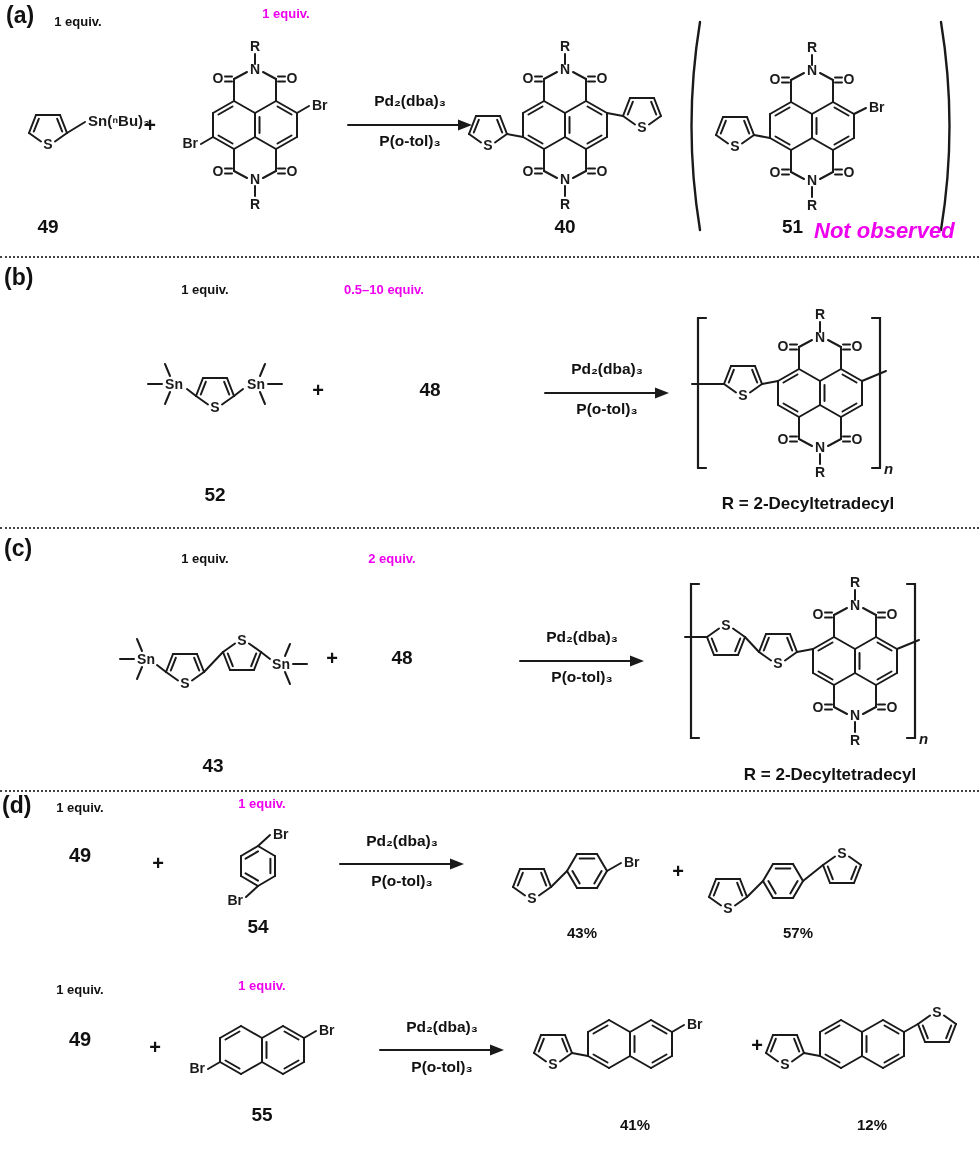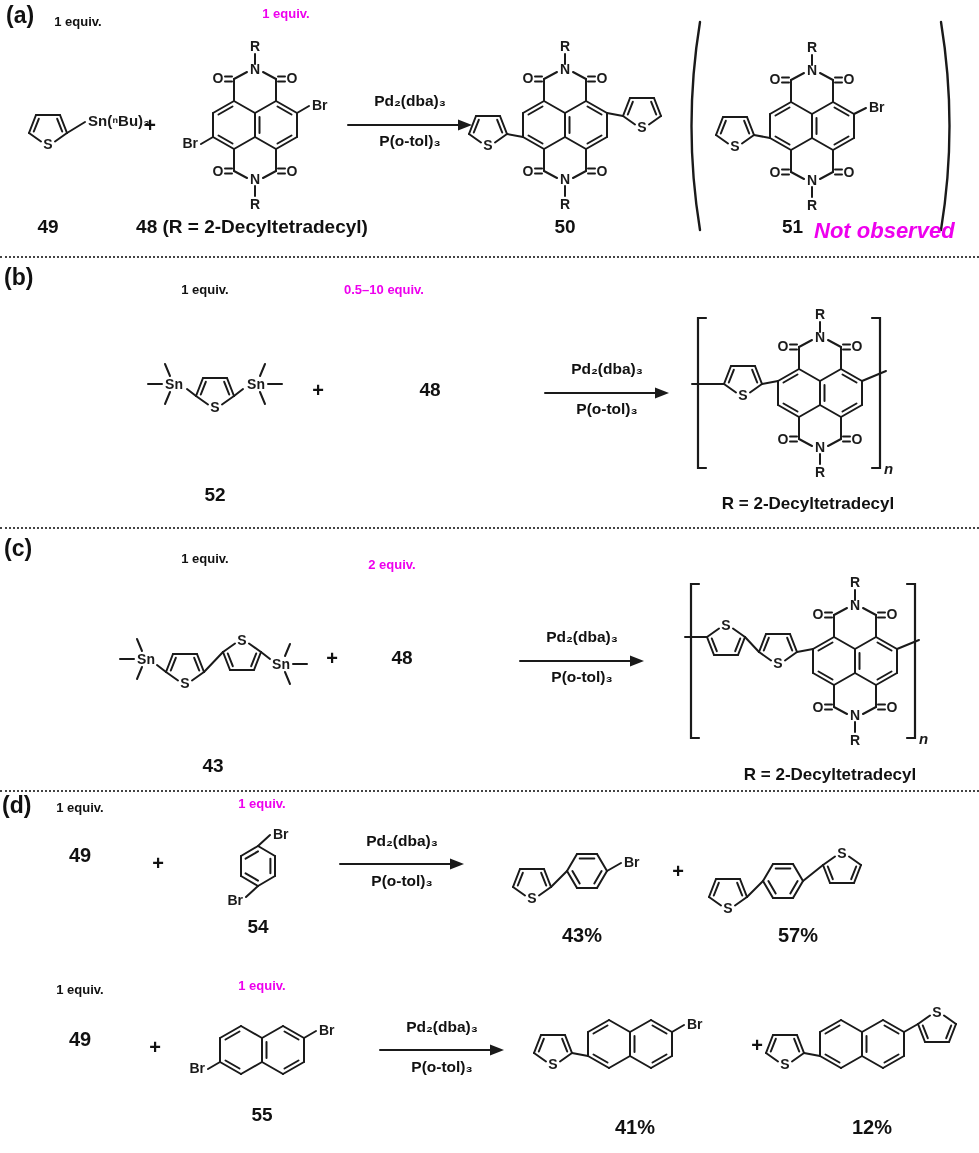--- a/index.html
+++ b/index.html
@@ -17,21 +17,21 @@
   .sub-n {font-style:italic; font-size:15px; text-anchor:start}
   .txt {position:absolute; white-space:nowrap}
   .center {transform:translateX(-50%)}
   .panel-label {font-size:23px; font-weight:bold}
   .equiv {font-size:13px; font-weight:bold; }
   .magenta {color:var(--magenta,#ee00ee)}
   .cat {font-size:15.5px; font-weight:bold}
   .cmpd {font-size:19px; font-weight:bold}
   .cmpd-lg {font-size:20px; font-weight:bold}
   .plus {font-size:20px; font-weight:bold}
-  .yield {font-size:20px; font-weight:bold}
+  .yield {font-size:15px; font-weight:bold}
   .rgroup {font-size:17px; font-weight:bold}
   .notobs {font-size:22px; font-weight:bold; font-style:italic}
   .sep {position:absolute; left:0; width:979px; border-top:2.5px dotted #444; height:0}
   .paren {stroke-width:2.4}
   .bracket {stroke-width:2.2}
 </style>
 </head>
 <body>
 
 <svg width="0" height="0" style="position:absolute" aria-hidden="true">
@@ -176,22 +176,21 @@
       <text class="atom atomL" x="869" y="112">Br</text>
     </g>
   </svg>
   <div class="txt panel-label" style="left:6px;top:2px">(a)</div>
   <div class="txt equiv center" style="left:78px;top:14px">1 equiv.</div>
   <div class="txt equiv magenta center" style="left:286px;top:6px">1 equiv.</div>
   <div class="txt plus center" style="left:150px;top:114px">+</div>
   <div class="txt cat center" style="left:410px;top:92px">Pd₂(dba)₃</div>
   <div class="txt cat center" style="left:410px;top:132px">P(o-tol)₃</div>
   <div class="txt cmpd center" style="left:48px;top:216px">49</div>
-  <div class="txt cmpd center" style="left:252px;top:216px">48 (R = 2-Decyltetradecyl)</div>
-  <div class="txt cmpd center" style="left:565px;top:216px">50</div>
+  <div class="txt cmpd center" style="left:565px;top:216px">40</div>
   <div class="txt cmpd" style="left:782px;top:216px">51</div>
   <div class="txt notobs magenta" style="left:814px;top:218px">Not observed</div>
 </section>
 <div class="sep" style="top:256px"></div>
 
 <section class="panel" style="top:258px;height:271px">
   <svg width="979" height="271">
     <g>
       <use href="#thio" transform="translate(215,135)"></use>
       <line x1="234" y1="138" x2="243" y2="131"></line>
@@ -243,21 +242,21 @@
       <use href="#thio" transform="translate(778,120)"></use>
       <line x1="797" y1="123" x2="813" y2="120"></line>
       <use href="#ndi" transform="translate(855,132)"></use>
       <line x1="897" y1="120" x2="919" y2="111"></line>
       <path class="bracket" d="M 907,55 L 915,55 L 915,209 L 907,209"></path>
       <text class="atom sub-n" x="919" y="215">n</text>
     </g>
   </svg>
   <div class="txt panel-label" style="left:4px;top:6px">(c)</div>
   <div class="txt equiv center" style="left:205px;top:22px">1 equiv.</div>
-  <div class="txt equiv magenta center" style="left:392px;top:28px">2 equiv.</div>
+  <div class="txt equiv magenta center" style="left:392px;top:22px">2 equiv.</div>
   <div class="txt plus center" style="left:332px;top:118px">+</div>
   <div class="txt cmpd center" style="left:402px;top:118px">48</div>
   <div class="txt cat center" style="left:582px;top:99px">Pd₂(dba)₃</div>
   <div class="txt cat center" style="left:582px;top:139px">P(o-tol)₃</div>
   <div class="txt cmpd center" style="left:213px;top:226px">43</div>
   <div class="txt rgroup center" style="left:830px;top:236px">R = 2-Decyltetradecyl</div>
 </section>
 <div class="sep" style="top:790px"></div>
 
 <section class="panel" style="top:792px;height:361px">

